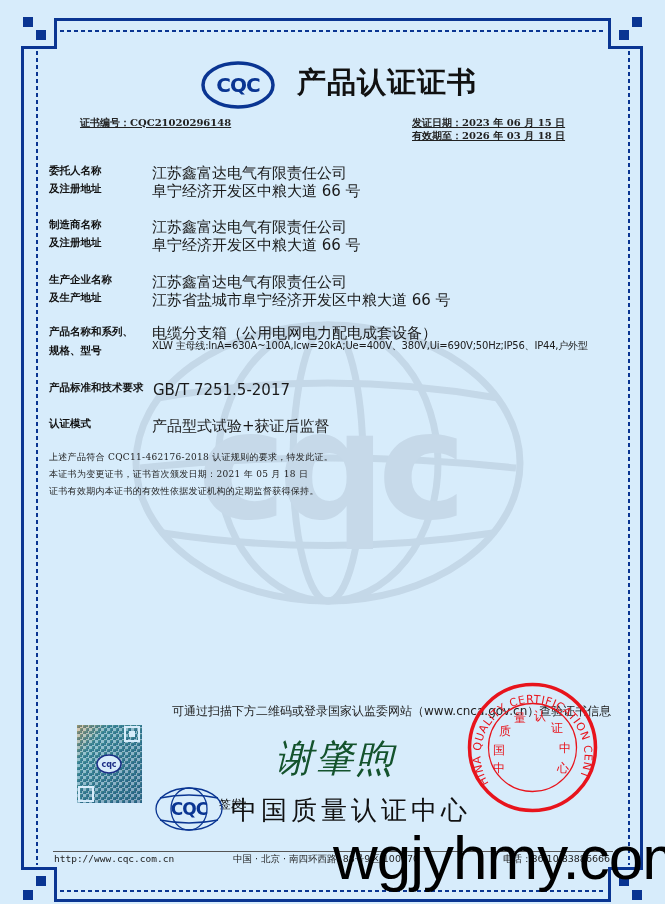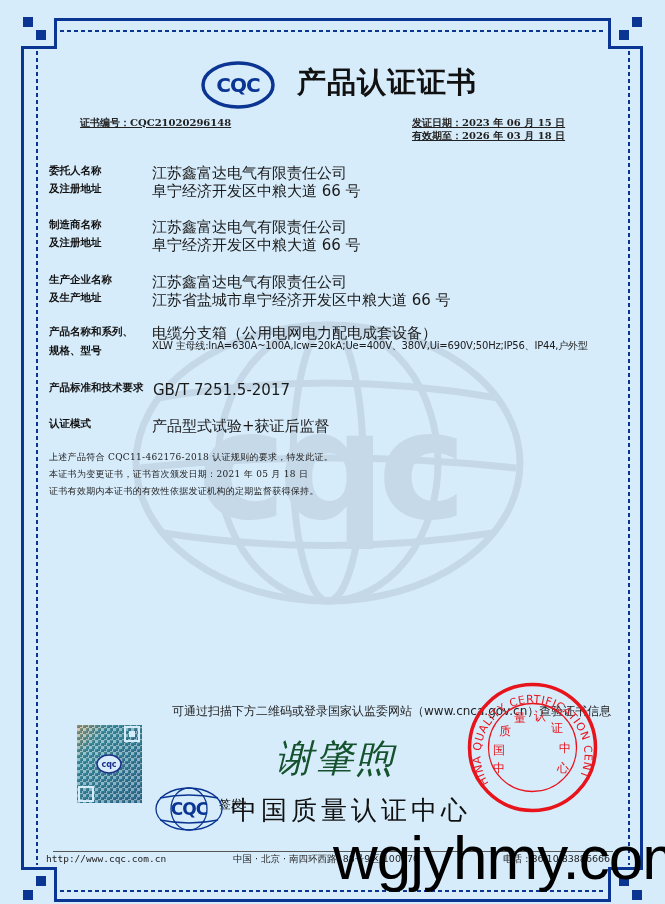--- a/index.html
+++ b/index.html
@@ -185,17 +185,17 @@
     <text x="40" y="55">质</text>
     <text x="55" y="42">量</text>
     <text x="75" y="40">认</text>
     <text x="92" y="52">证</text>
     <text x="100" y="72">中</text>
     <text x="98" y="92">心</text>
   </g>
 </svg>
 
 <div class="abs" style="left:53px;top:851px;width:560px;height:1px;background:#555;"></div>
-<div class="abs foot mono" style="left:46px;">http://www.cqc.com.cn</div>
+<div class="abs foot mono" style="left:54px;">http://www.cqc.com.cn</div>
 <div class="abs foot" style="left:233px;">中国 · 北京 · 南四环西路188号9区  100070</div>
 <div class="abs foot" style="left:503px;">电话：86 10 83886666</div>
 
 <div class="abs watermark-text">wgjyhmy.com</div>
 
 </body></html>

